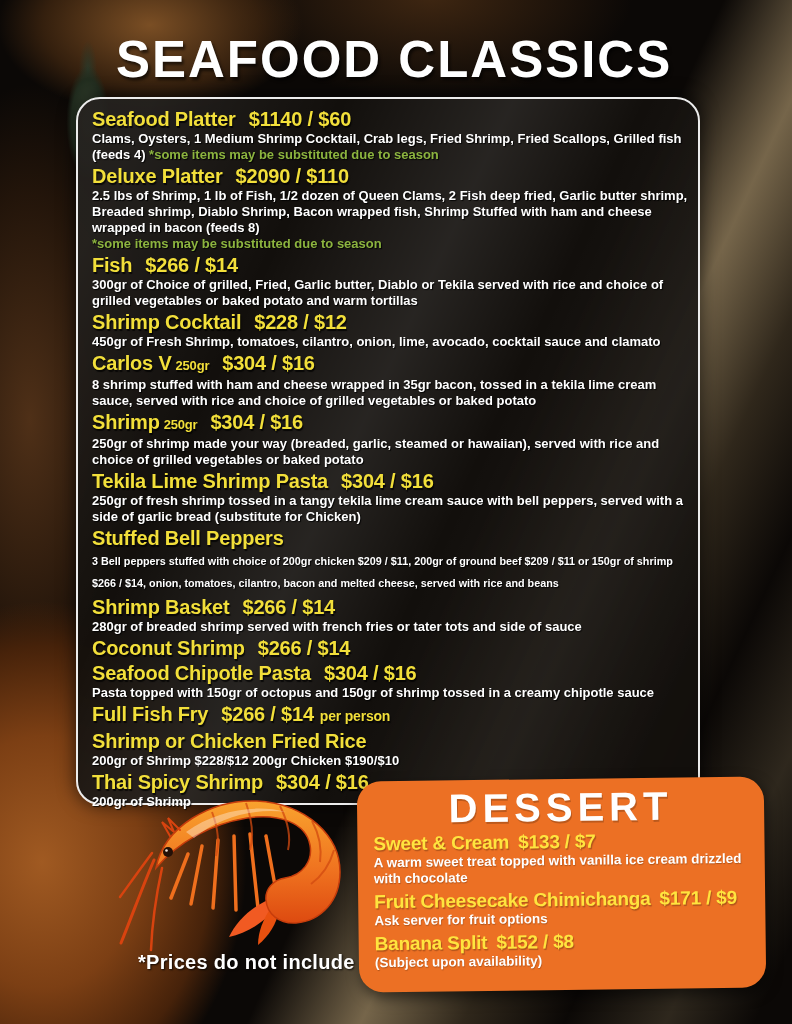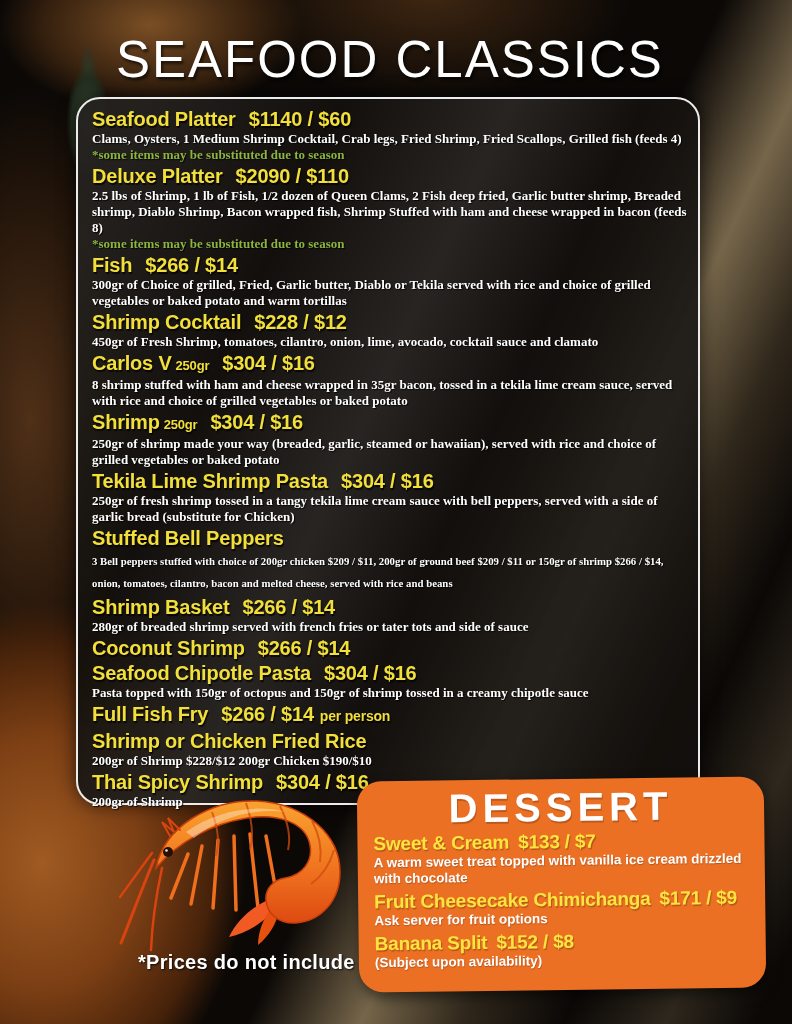--- a/index.html
+++ b/index.html
@@ -17,21 +17,21 @@
       radial-gradient(ellipse 235px 300px at 42px 862px, #a05a22 0%, #7c3f14 42%, #46220a 72%, rgba(30,15,5,0) 87%),
       radial-gradient(ellipse 195px 115px at 150px 25px, rgba(128,82,38,0.95) 0%, rgba(74,44,18,0.65) 55%, rgba(30,17,7,0) 78%),
       radial-gradient(ellipse 270px 140px at 430px -5px, rgba(72,44,20,0.85) 0%, rgba(30,17,7,0) 75%),
       radial-gradient(ellipse 160px 420px at 30px 420px, rgba(96,58,28,0.8) 0%, rgba(52,30,13,0.55) 55%, rgba(25,14,6,0) 80%),
       linear-gradient(115deg, rgba(0,0,0,0) 57%, rgba(205,178,130,0.55) 66%, rgba(142,120,82,0.28) 74%, rgba(0,0,0,0) 82%),
       linear-gradient(115deg, rgba(0,0,0,0) 82%, rgba(172,152,112,0.22) 90%, rgba(0,0,0,0) 97%),
       #0b0806;
   }
   .title{
     position:absolute;left:116px;top:30px;margin:0;z-index:2;
-    color:#fff;font-size:51px;font-weight:normal;letter-spacing:2px;
+    color:#fff;font-size:51px;font-weight:bold;letter-spacing:2px;
     text-shadow:2px 3px 3px rgba(0,0,0,0.6);
   }
   .panel{
     position:absolute;left:76px;top:97px;width:624px;height:708px;z-index:3;
     box-sizing:border-box;padding:9px 4px 6px 14px;
     border:2px solid #ececec;border-radius:24px;
     background:
       linear-gradient(115deg, rgba(255,255,255,0.07) 8%, rgba(255,255,255,0) 28%,
         rgba(255,255,255,0.09) 46%, rgba(255,255,255,0) 60%,
         rgba(255,255,255,0.05) 78%, rgba(255,255,255,0) 92%),
@@ -42,21 +42,20 @@
   .name-line{
     color:var(--yellow);font-weight:bold;font-size:20px;line-height:23px;
     letter-spacing:-0.2px;text-shadow:1px 2px 1px rgba(0,0,0,0.75);
   }
   .name-small{font-size:13px;margin-left:4px;}
   .price{margin-left:13px;}
   .price-suffix{font-size:14px;margin-left:6px;text-align:center;}
   .desc-line{
     color:#fff;font-weight:bold;font-size:13px;line-height:16px;max-width:600px;
     text-shadow:1px 1px 1px rgba(0,0,0,0.85);
-    font-family:Liberation Serif, serif;
   }
   .desc.small{font-size:10.8px;line-height:22px;}
   .note{color:var(--green);}
   .note.block{display:block;}
   .shrimp{position:absolute;left:116px;top:780px;z-index:4;}
   .footnote{
     position:absolute;left:138px;top:951px;z-index:5;
     color:#fff;font-weight:bold;font-size:20px;letter-spacing:0.3px;
     text-shadow:1px 1px 2px rgba(0,0,0,0.8);
   }

